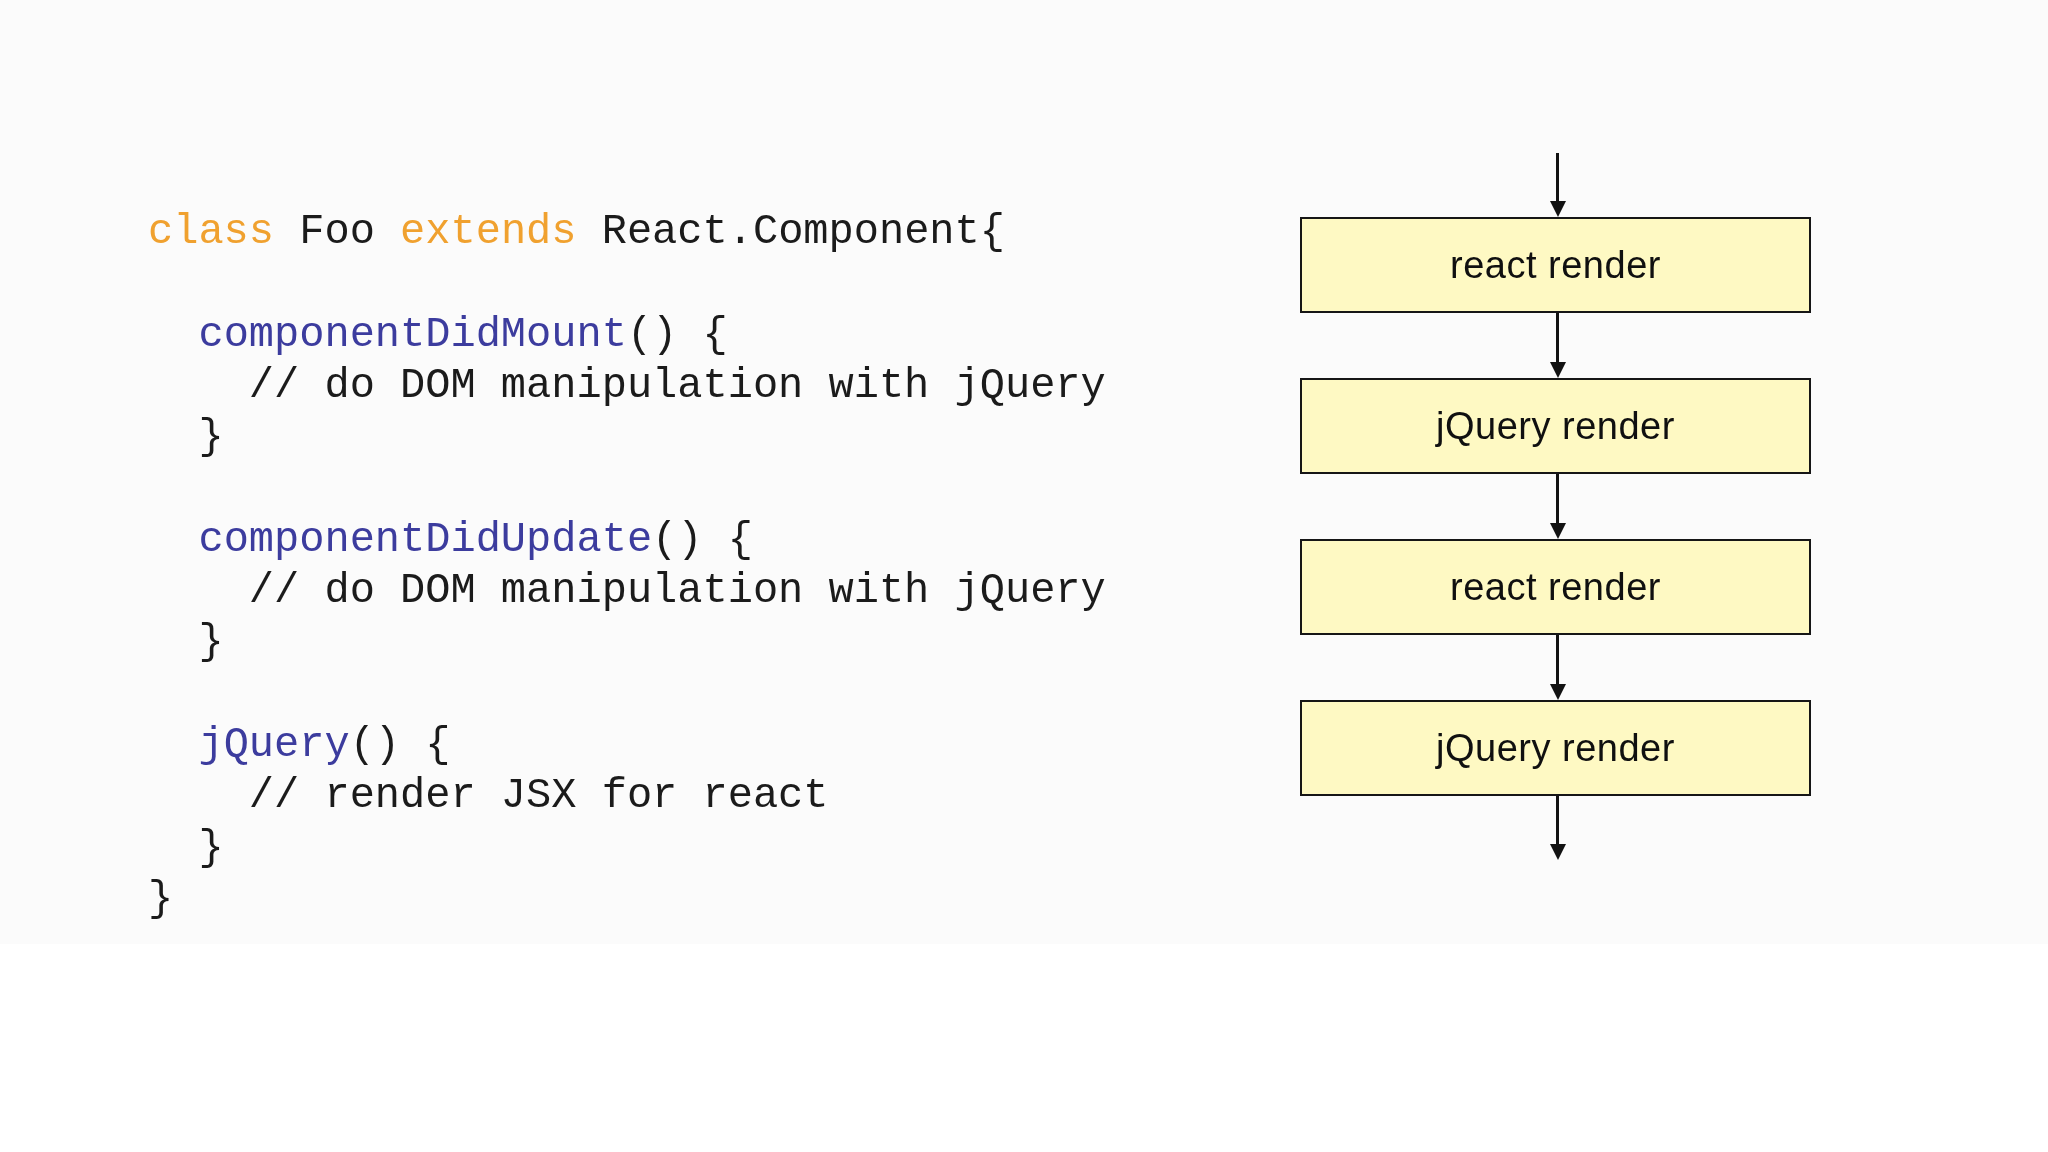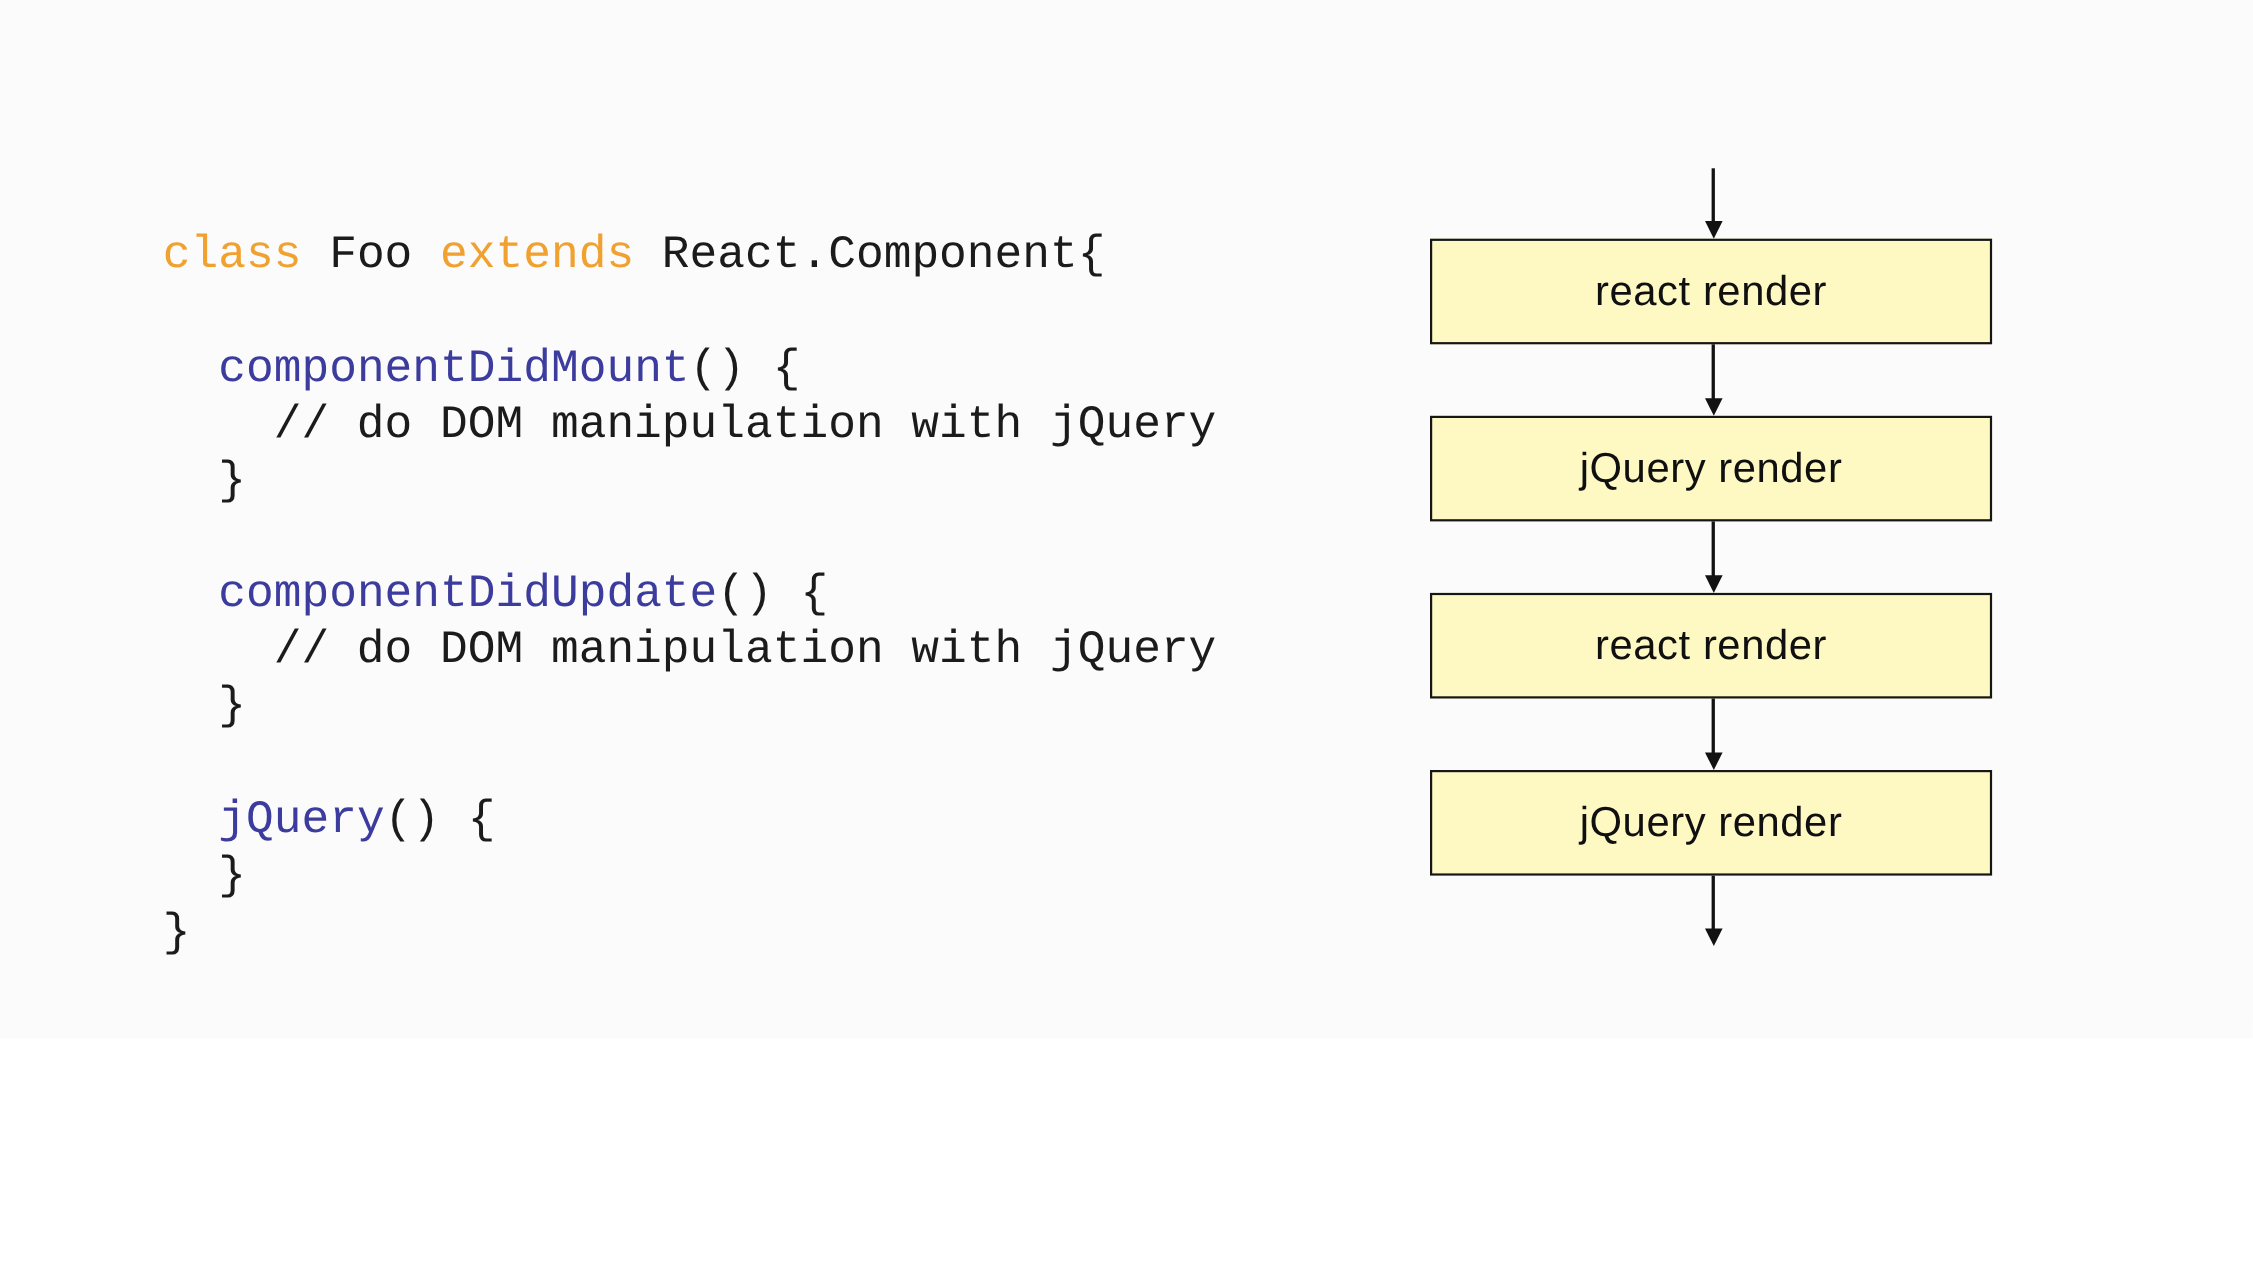--- a/index.html
+++ b/index.html
@@ -92,20 +92,21 @@
       <div class="code-line"> </div>
       <div class="code-line"><span class="plain">  </span><span class="method">componentDidMount</span><span class="plain">() {</span></div>
       <div class="code-line"><span class="plain">    // do DOM manipulation with jQuery</span></div>
       <div class="code-line"><span class="plain">  }</span></div>
       <div class="code-line"> </div>
       <div class="code-line"><span class="plain">  </span><span class="method">componentDidUpdate</span><span class="plain">() {</span></div>
       <div class="code-line"><span class="plain">    // do DOM manipulation with jQuery</span></div>
       <div class="code-line"><span class="plain">  }</span></div>
       <div class="code-line"> </div>
       <div class="code-line"><span class="plain">  </span><span class="method">jQuery</span><span class="plain">() {</span></div>
+      <div class="code-line"><span class="plain">    // render JSX for react</span></div>
       <div class="code-line"><span class="plain">  }</span></div>
       <div class="code-line"><span class="plain">}</span></div>
     </div>
 
   <div>
     <div class="flow-arrow a0">
       <div class="shaft"></div>
       <div class="head"></div>
     </div>
 

